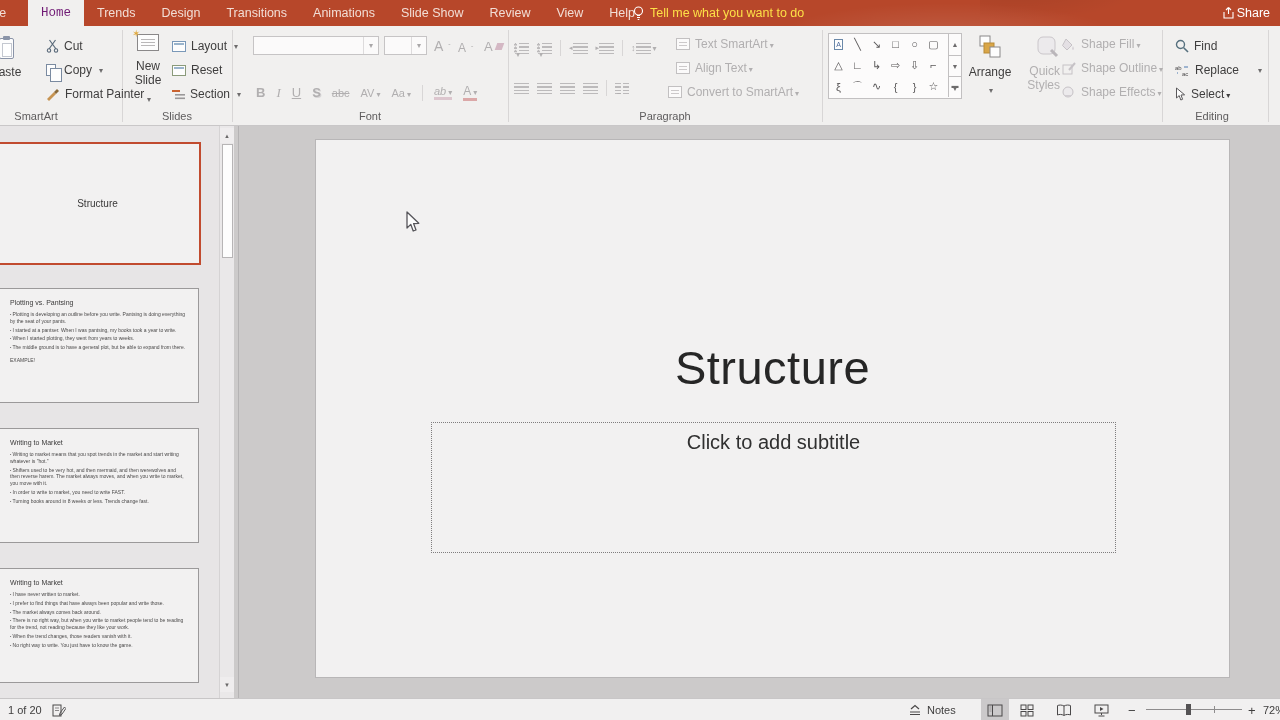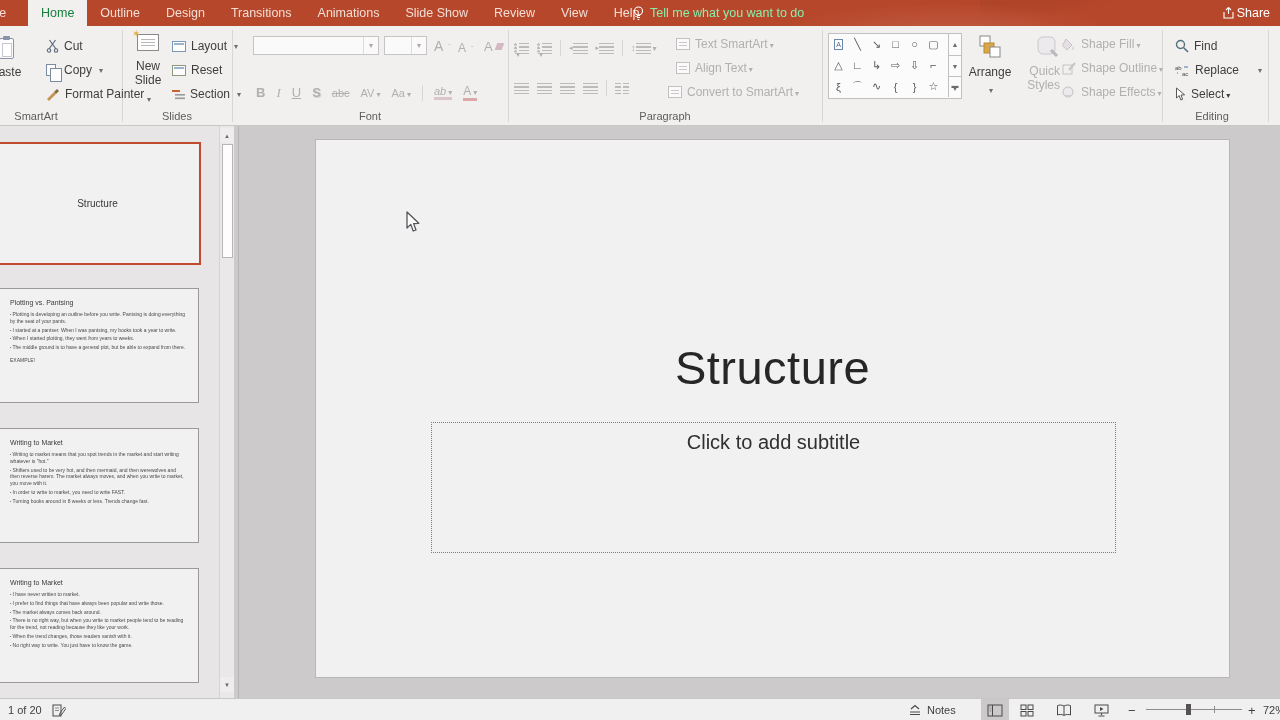--- a/index.html
+++ b/index.html
@@ -9,22 +9,22 @@
 
   
   .titlebar { left:0; top:0; width:1280px; height:26px; background:#b7472a; }
   .deco1 { left:760px; top:0; width:340px; height:26px;
            background:radial-gradient(ellipse at 55% 140%, rgba(255,255,255,.12), transparent 65%); }
   .deco2 { left:980px; top:0; width:180px; height:26px;
            background:radial-gradient(ellipse at 20% -40%, rgba(0,0,0,.08), transparent 60%); }
   .filetab { left:-26px; top:0; height:26px; line-height:26px; padding:0 12px; color:#f2ded6; font-size:12.5px; }
   .tabs { left:28px; top:0; height:26px; display:flex; }
   .tab { height:26px; line-height:26px; padding:0 13px; color:#f2ded6; font-size:12.5px; cursor:default; white-space:nowrap; }
-  .tab.active { background:#f1f0ef; color:#15803d; }
-  .tellme { left:633px; top:0; height:26px; display:flex; align-items:center; gap:6px; color:#86efac; font-size:12.5px; }
+  .tab.active { background:#f1f0ef; color:#701a75;font-family:Liberation Mono, monospace; }
+  .tellme { left:633px; top:0; height:26px; display:flex; align-items:center; gap:6px; color:#fde047; font-size:12.5px; }
   .share { right:10px; top:0; height:26px; display:flex; align-items:center; color:#ffffff; font-size:12.5px; }
 
   
   .ribbon { left:0; top:26px; width:1280px; height:100px; background:#f1f0ef; border-bottom:1px solid #c9c7c8; }
   .vd { top:4px; height:92px; width:1px; background:#d8d6d6; }
   .glabel { bottom:3px; font-size:11px; color:#5e5c5d; text-align:center; }
   .dlg { width:9px; height:9px; border-right:1px solid #908e8f; border-bottom:1px solid #908e8f; }
   .dlg::before { content:""; display:block; width:4px; height:4px; margin:4px 0 0 4px; border-right:1px solid #908e8f; border-bottom:1px solid #908e8f; }
   .rbtn { display:flex; align-items:center; gap:5px; font-size:12px; color:#3f3e3e; height:20px; white-space:nowrap; cursor:default; }
   .dis, .dis * { color:#b1afb0 !important; }
@@ -93,21 +93,21 @@
 </style>
 </head>
 <body>
 
 <div class="r titlebar">
   <div class="r deco1"></div>
   <div class="r deco2"></div>
   <span class="r filetab">File</span>
   <div class="r tabs">
     <span class="tab active">Home</span>
-    <span class="tab">Outline</span>
+    <span class="tab">Trends</span>
     <span class="tab">Design</span>
     <span class="tab">Transitions</span>
     <span class="tab">Animations</span>
     <span class="tab">Slide Show</span>
     <span class="tab">Review</span>
     <span class="tab">View</span>
     <span class="tab">Help</span>
   </div>
   <div class="r tellme">
     <svg width="11" height="15" viewBox="0 0 11 15">

